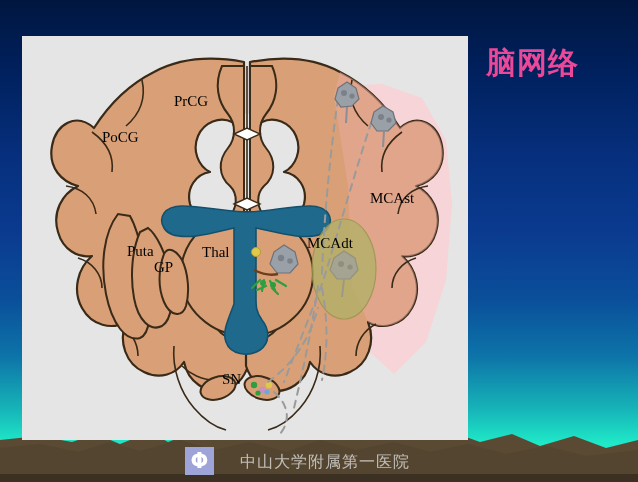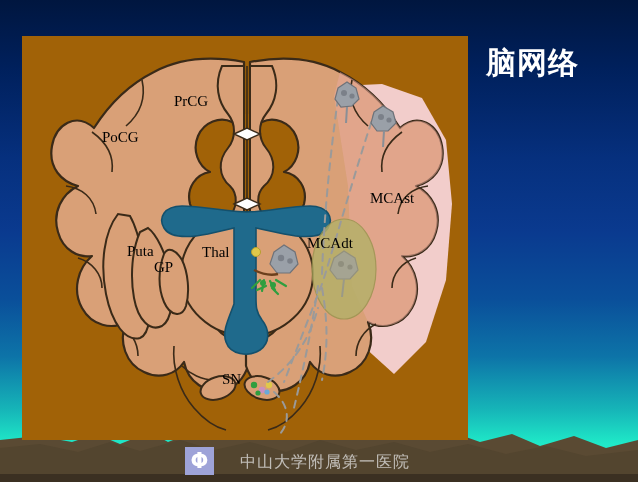--- a/index.html
+++ b/index.html
@@ -24,27 +24,27 @@
       #16b5b8 85%,
       #1fe9c8 92%,
       #29f0cf 97%,
       #1fd8c0 100%);
   }
   
   .rocks{position:absolute;left:0;bottom:0;width:638px;height:60px;}
   
   .panel{
     position:absolute;left:22px;top:36px;width:446px;height:404px;
-    background:#a16207;
+    background:#e5e5e5;
   }
   .brainsvg{position:absolute;left:0;top:0;width:446px;height:404px;display:block;}
   
   .title{
     position:absolute;left:486px;top:46px;width:146px;
-    color:#ffffff;
+    color:#ec4899;
     font-family:"DejaVu Sans",sans-serif;
     font-size:30px;font-weight:bold;letter-spacing:1px;
     line-height:34px;
     text-align:left;
     white-space:nowrap;
   }
   
   .footer{
     position:absolute;left:0;bottom:0;width:638px;height:42px;
     display:flex;align-items:center;

